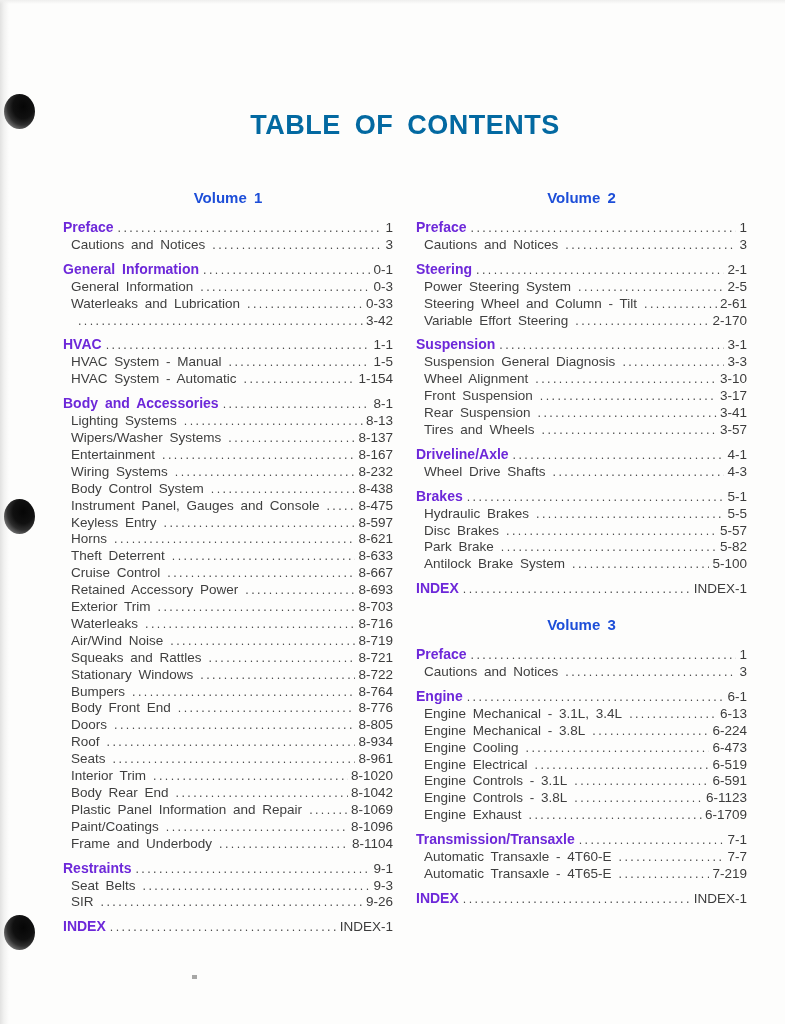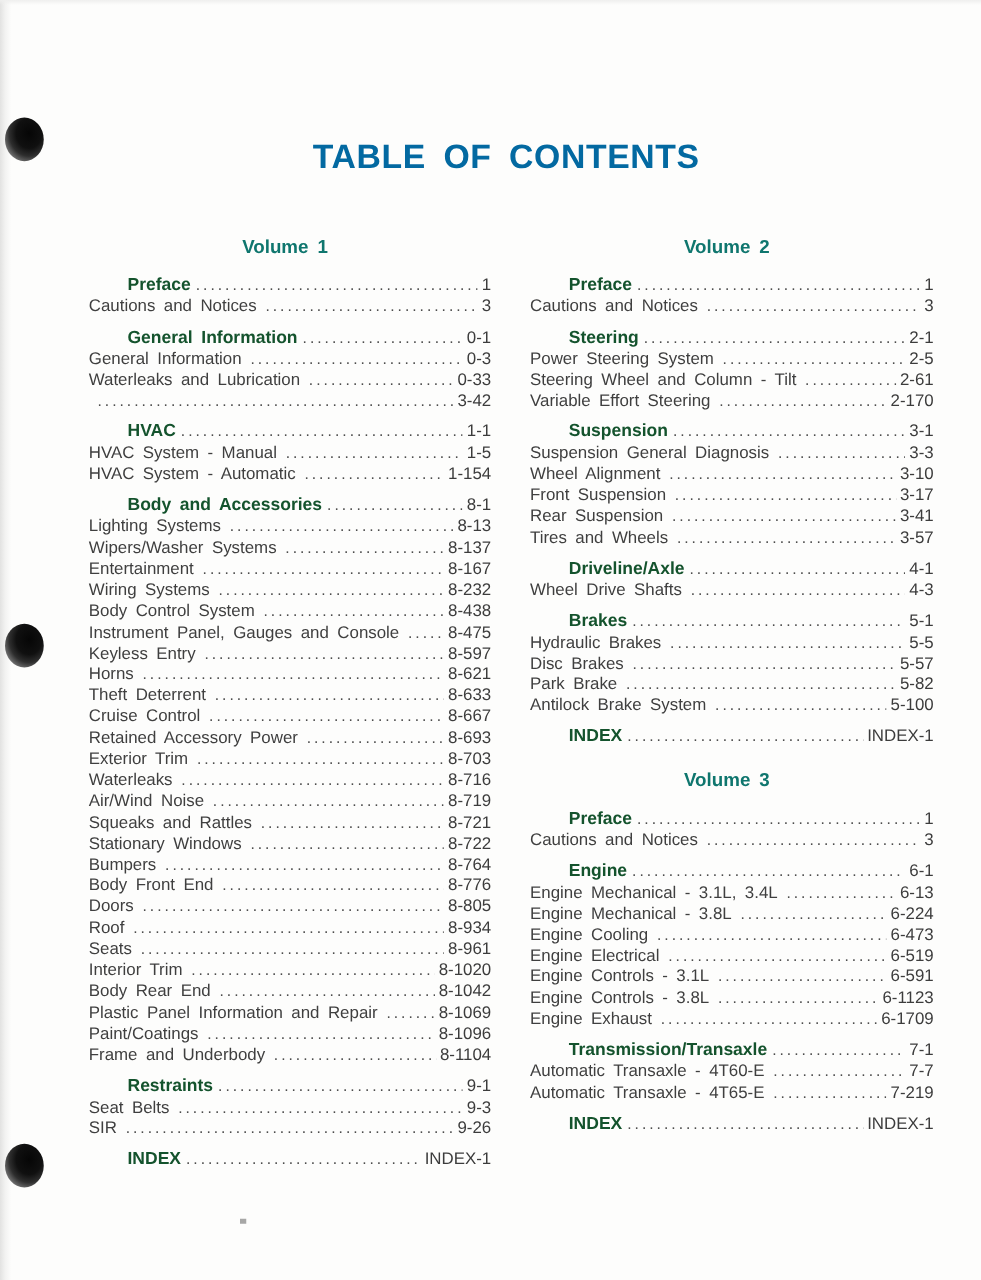--- a/index.html
+++ b/index.html
@@ -64,43 +64,42 @@
   .col {
     position: absolute;
     top: 190px;
   }
   .col-left  { left: 63px;  width: 330px; }
   .col-right { left: 416px; width: 331px; }
   .volume-heading {
     text-align: center;
     font-weight: bold;
     font-size: 15px;
-    color: #0f766e;
+    color: #1d4ed8;
     word-spacing: 3px;
     margin-bottom: 13px;
     line-height: 16px;
   }
   .volume-heading:not(:first-child) {
     margin-top: 19px;
   }
   .section { margin-bottom: 7px; }
   .row {
     display: flex;
     align-items: baseline;
     font-size: 13.5px;
     line-height: 16.9px;
     color: #3f3f3f;
     word-spacing: 3px;
   }
   .row .label { white-space: nowrap; }
   .row.bold .label {
     font-weight: bold;
     font-size: 14px;
-    color: #14532d;
-    margin-left: 39px;
+    color: #6d28d9;
   }
   .row.sub { padding-left: 8px; }
   .row .dots {
     flex: 1;
     overflow: hidden;
     white-space: nowrap;
     letter-spacing: 2.4px;
     font-size: 12.5px;
     color: #4c4c4c;
     margin: 0 3px 0 7px;

